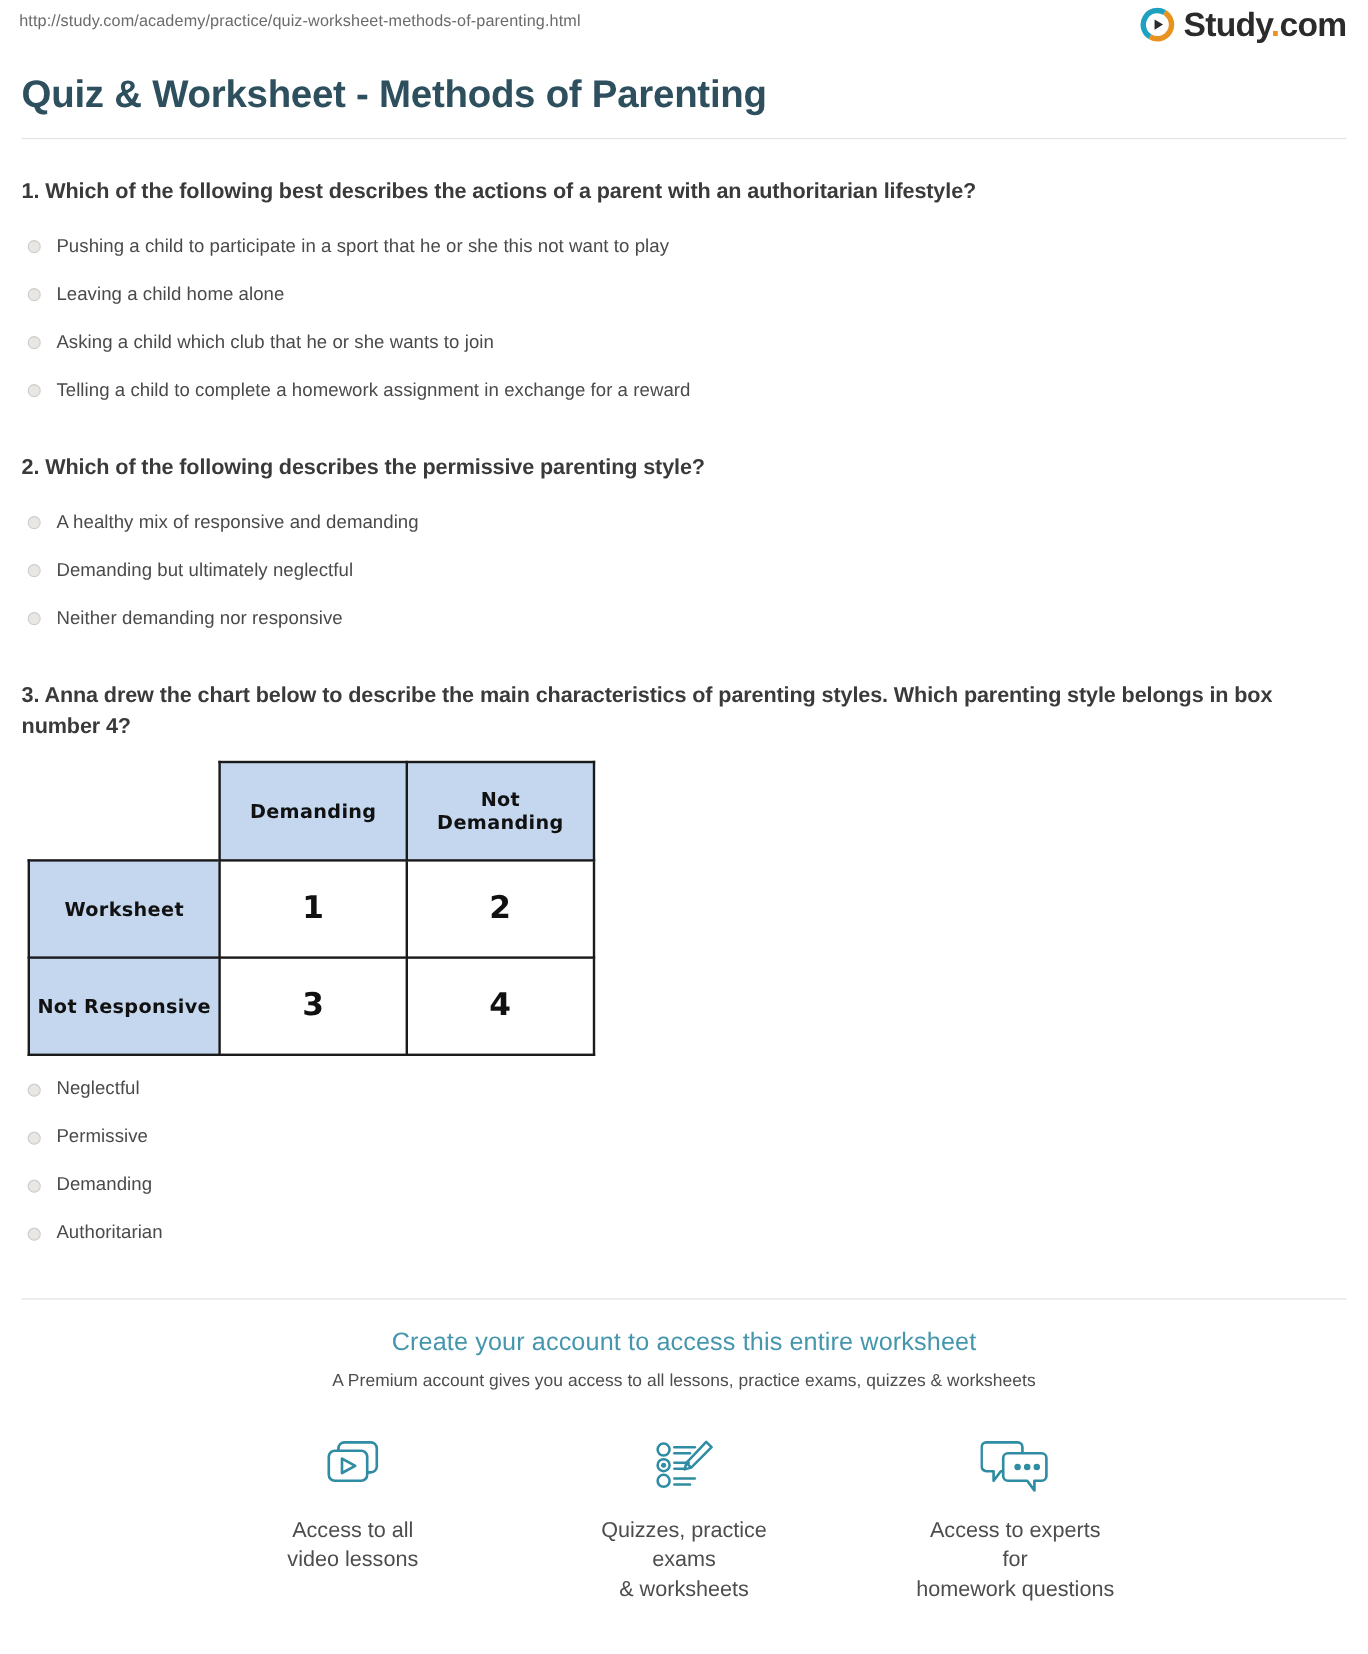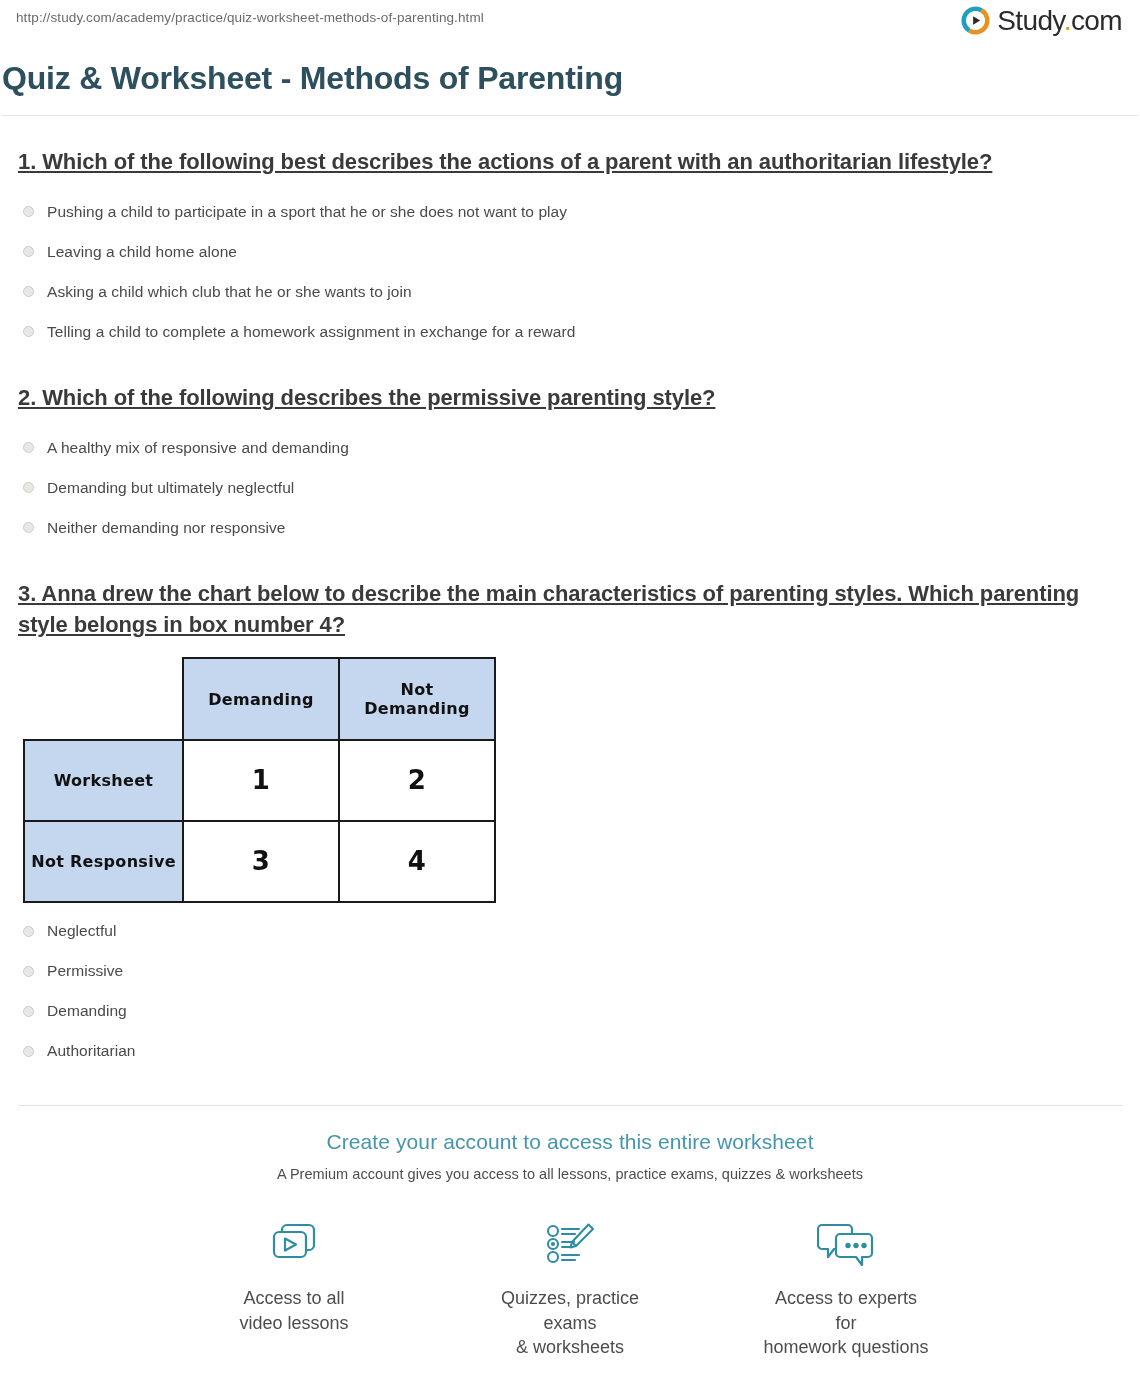--- a/index.html
+++ b/index.html
@@ -40,31 +40,31 @@
     align-items: center;
     gap: 7px;
   }
   .brand-mark {
     width: 29px;
     height: 29px;
     display: block;
   }
   .brand-text {
     font-size: 28px;
-    font-weight: 400;
+    font-weight: 700;
     color: #2b2b2b;
     letter-spacing: -0.6px;
     line-height: 1;
     white-space: nowrap;
   }
   .brand-text .dot-com-dot { color: #f0901e; }
 
   
   .title-wrap {
-    padding: 0 2px;
+    padding: 0 18px;
   }
   h1.page-title {
     margin: 12px 0 0 0;
     font-size: 32px;
     line-height: 1.15;
     font-weight: 700;
     color: #2d4f5e;
     letter-spacing: -0.2px;
   }
   .rule {
@@ -74,28 +74,27 @@
     width: 100%;
   }
 
   
   .content {
     padding: 0 18px;
   }
   .question-block { margin-top: 30px; }
   .question-block:first-child { margin-top: 30px; }
   .question-text {
-    font-size: 22px;
+    font-size: 18px;
     font-weight: 700;
     color: #3a3a3a;
     line-height: 1.45;
     letter-spacing: -0.1px;
     margin: 0 0 14px 0;
     max-width: 1095px;
-    text-decoration: underline;
   }
   .options { margin: 0; padding: 0; list-style: none; }
   .option-row {
     display: flex;
     align-items: center;
     height: 40px;
   }
   .radio-dot {
     width: 11px;
     height: 11px;
@@ -224,21 +223,21 @@
   <div class="rule"></div>
 </div>
 
 <div class="content">
 
   <div class="question-block">
     <p class="question-text">1. Which of the following best describes the actions of a parent with an authoritarian lifestyle?</p>
     <ul class="options">
       <li class="option-row">
         <span class="radio-dot"></span>
-        <span class="option-label">Pushing a child to participate in a sport that he or she does not want to play</span>
+        <span class="option-label">Pushing a child to participate in a sport that he or she this not want to play</span>
       </li>
       <li class="option-row">
         <span class="radio-dot"></span>
         <span class="option-label">Leaving a child home alone</span>
       </li>
       <li class="option-row">
         <span class="radio-dot"></span>
         <span class="option-label">Asking a child which club that he or she wants to join</span>
       </li>
       <li class="option-row">

